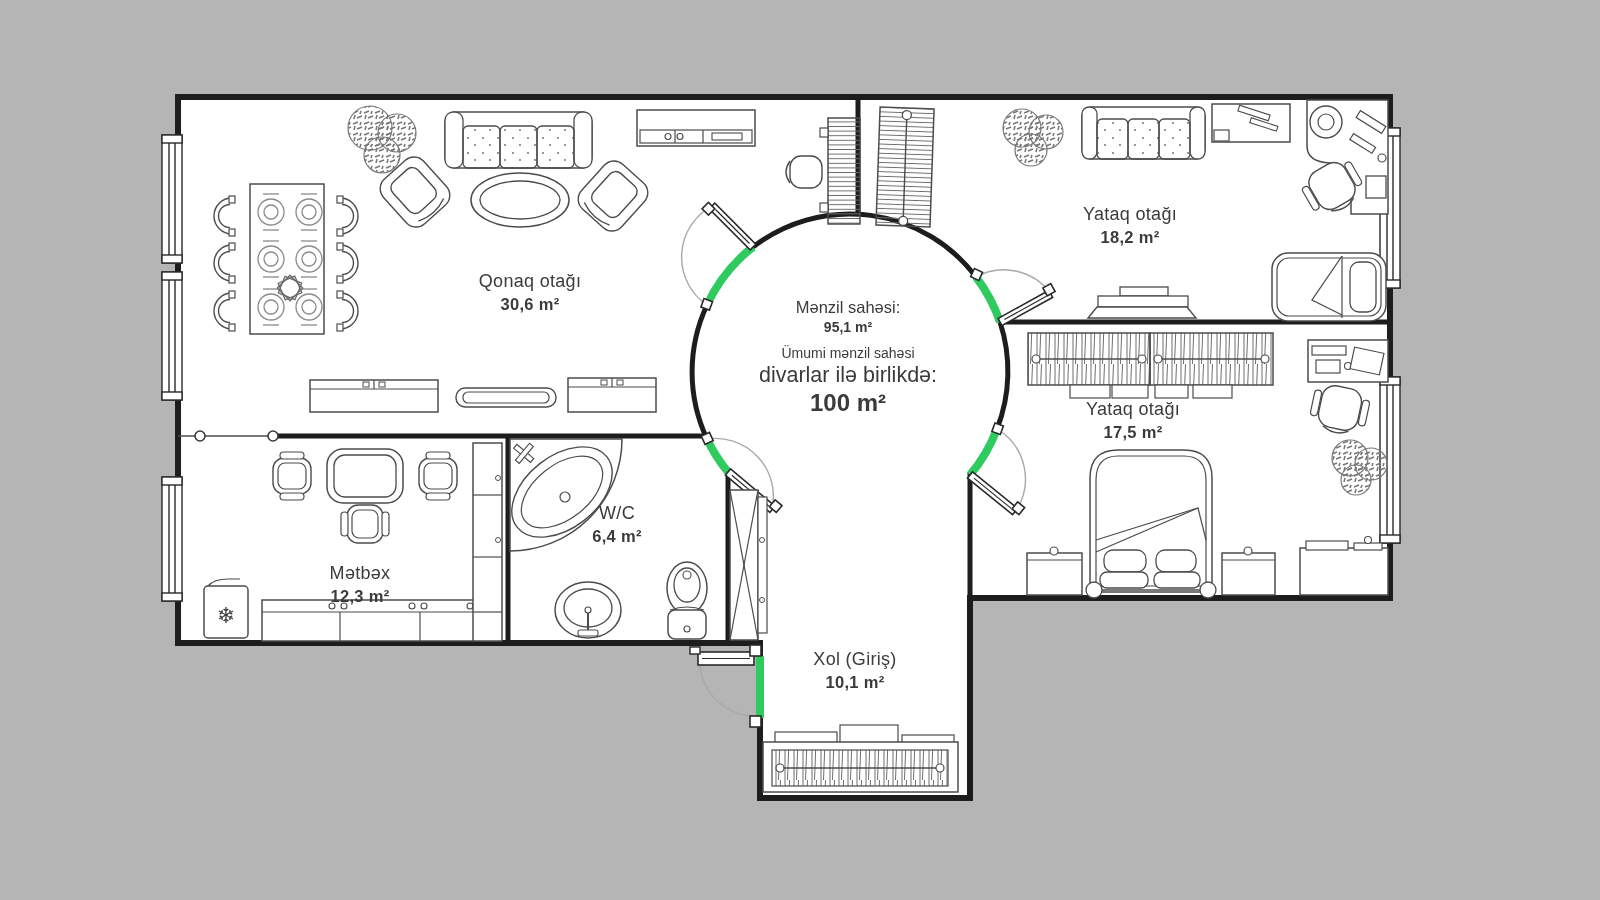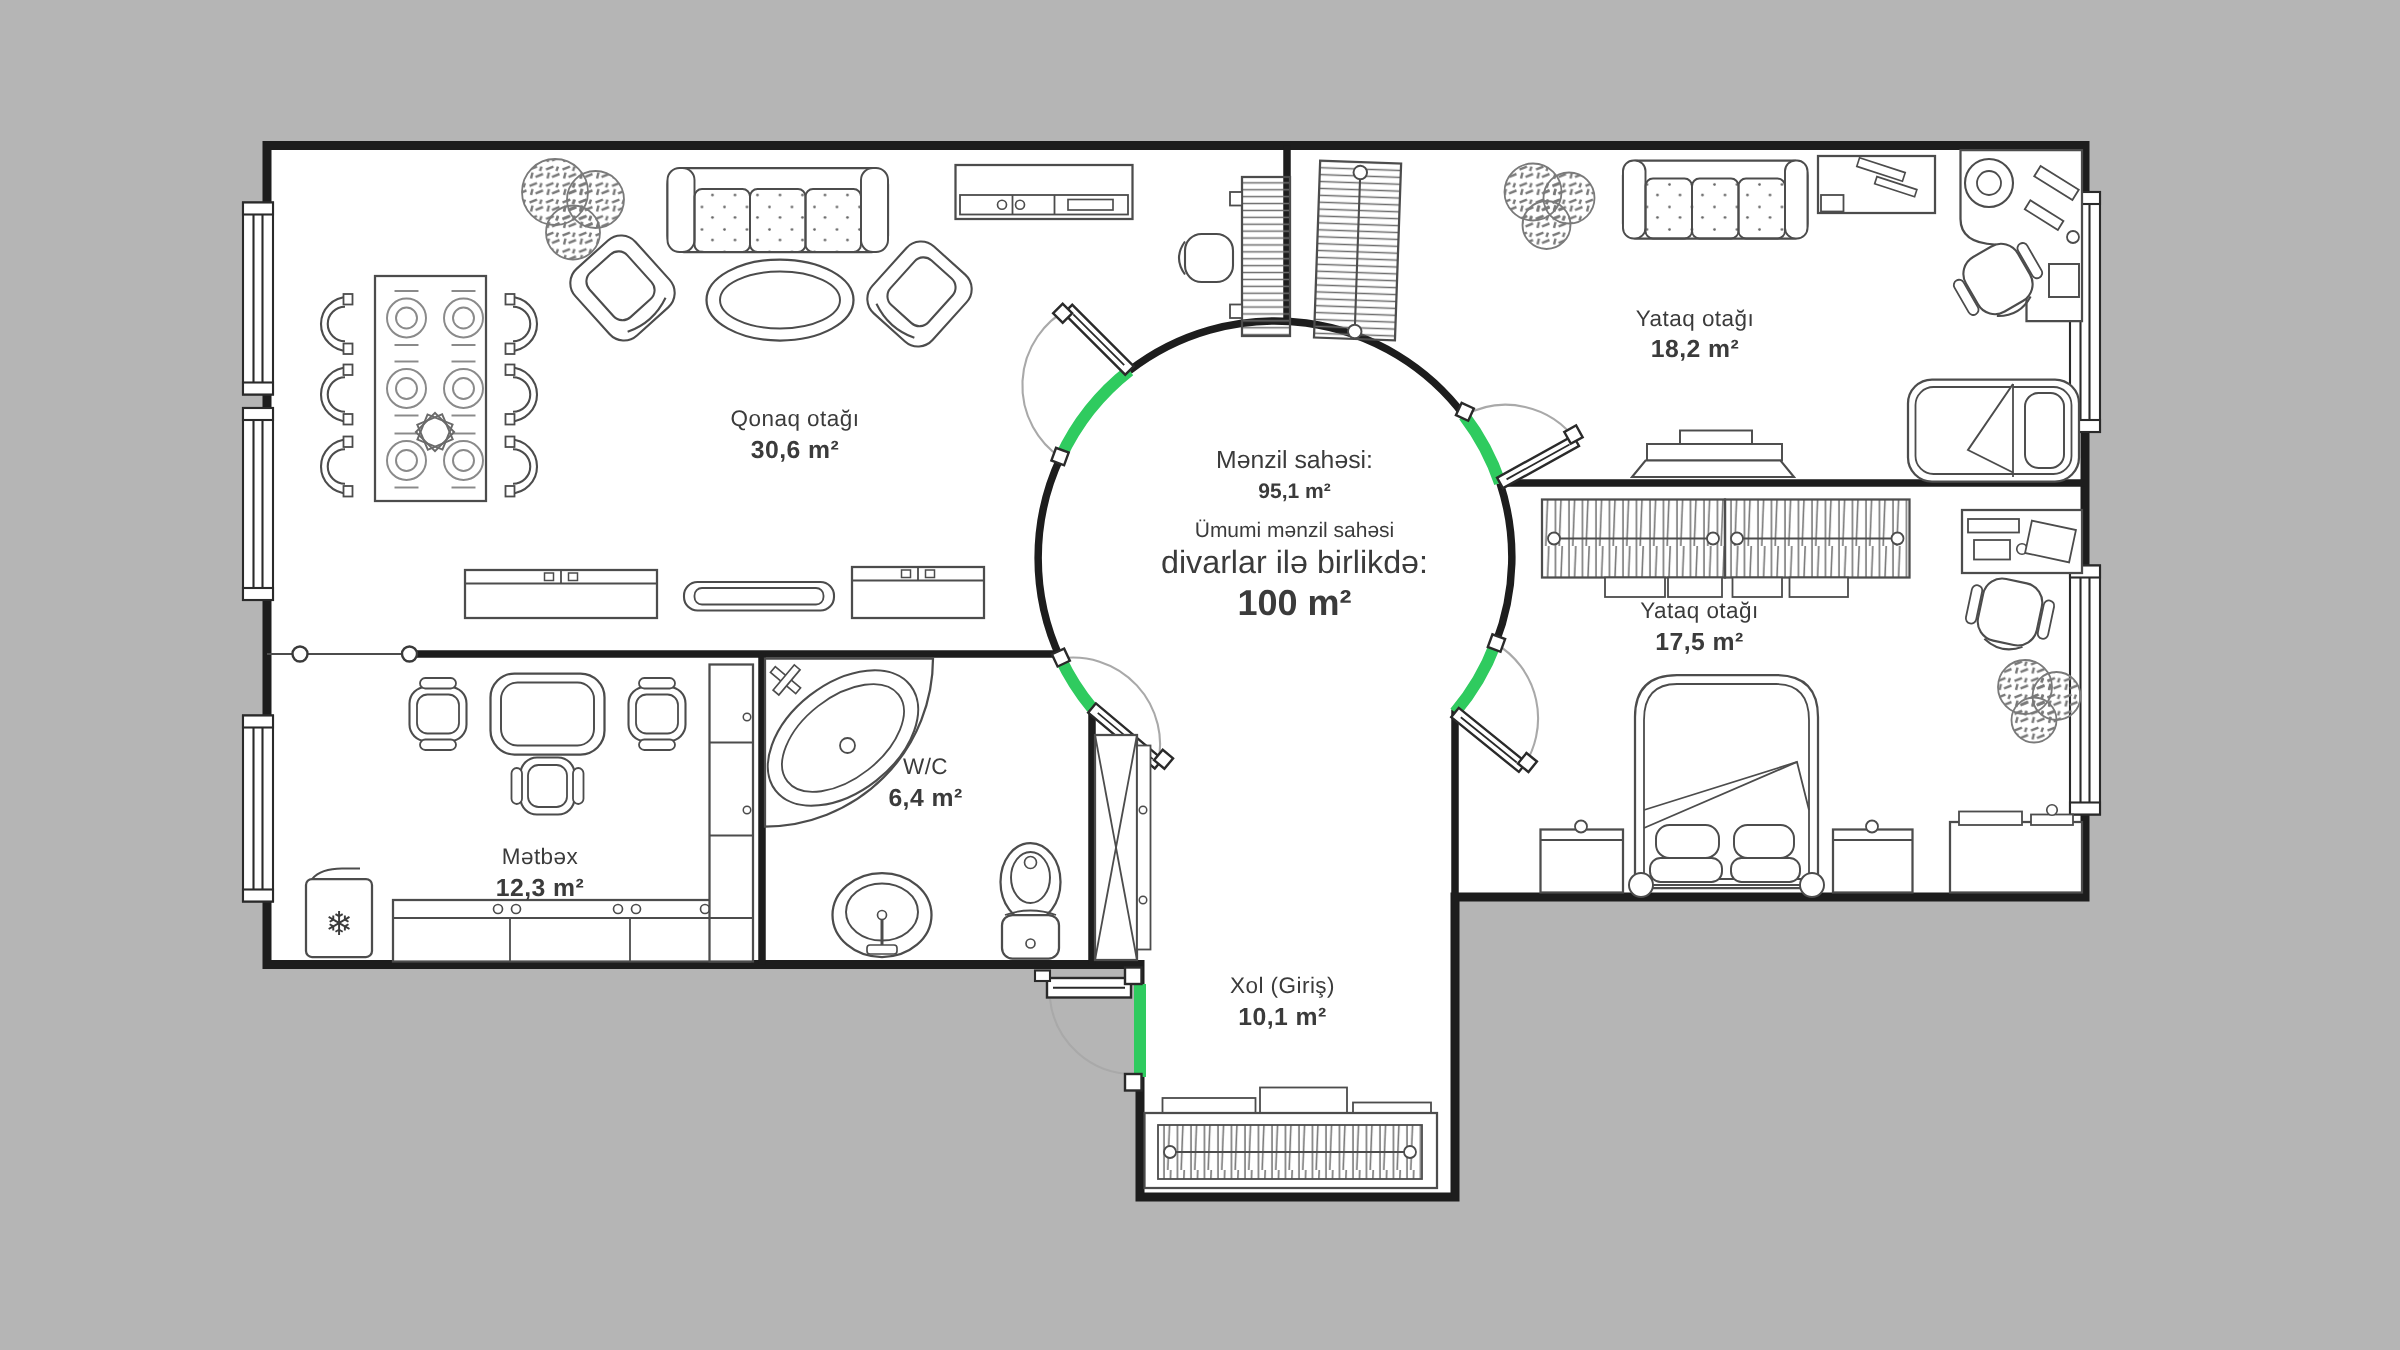--- a/index.html
+++ b/index.html
@@ -1,22 +1,22 @@
 <!DOCTYPE html>
 <html><head>
 <meta charset="utf-8">
 <style>
   html,body{margin:0;padding:0;}
   body{font-family:"Liberation Sans", sans-serif;}
   #stage{position:relative;width:1600px;height:900px;background:#b5b5b5;overflow:hidden;}
   #plan-svg{position:absolute;left:0;top:0;}
   .room-label{position:absolute;transform:translate(-50%,0);text-align:center;color:#3b3b3b;line-height:1.32;white-space:nowrap;}
-  .rname{font-size:15px;letter-spacing:.3px;}
+  .rname{font-size:18px;letter-spacing:.3px;}
   .rarea{font-size:16.5px;font-weight:bold;letter-spacing:.3px;}
-  .center-label{position:absolute;transform:translate(-50%,0);text-align:center;color:#3b3b3b;white-space:nowrap;margin-left:15px;}
+  .center-label{position:absolute;transform:translate(-50%,0);text-align:center;color:#3b3b3b;white-space:nowrap;}
   .c-small{font-size:16.5px;line-height:1.3;}
   .c-small-bold{font-size:14px;font-weight:bold;line-height:1.3;}
   .c-big{font-size:14px;line-height:1.22;margin-top:8px;}
   .c-big2{font-size:21.5px;line-height:1.22;}
   .c-value{font-size:24px;font-weight:bold;line-height:1.25;}
 </style>
 </head>
 <body>
 
 <div id="stage">

